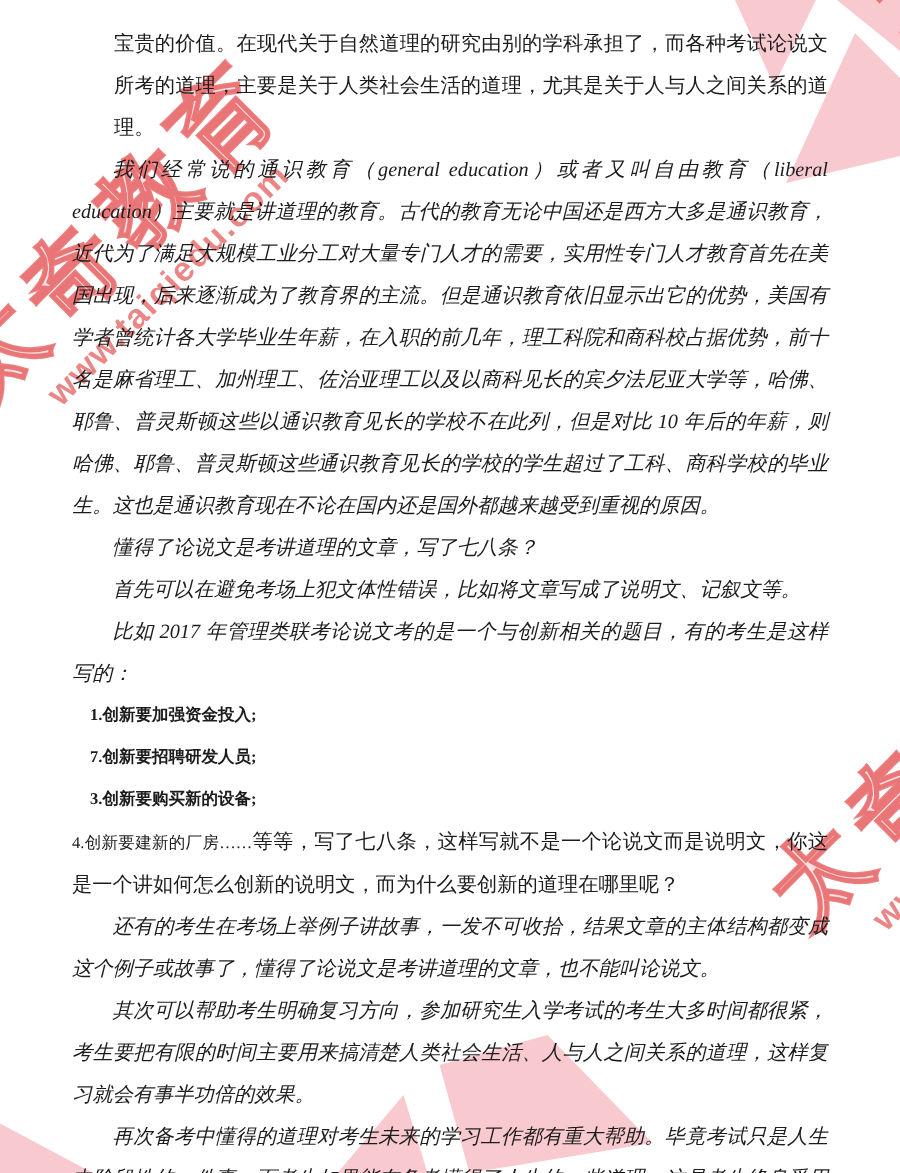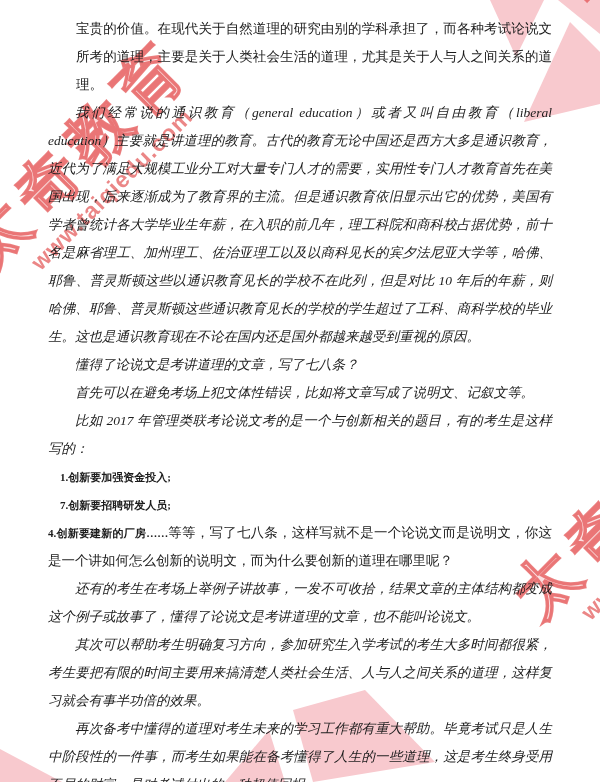--- a/index.html
+++ b/index.html
@@ -10,21 +10,21 @@
   
   .content{
     position:relative;z-index:2;padding:15px 48px 0 48px;
     font-size:13.5px;line-height:28px;text-align:justify;
   }
   .para{margin:0;}
   .indent{text-indent:2em;font-style:italic;}
   .continue{text-indent:0;margin-left:28px;}
   .list{font-size:11px;font-weight:bold;padding-left:12px;}
   .hang{text-indent:0;}
-  .list-lead{font-size:11px;font-weight:bold;}
+  .list-lead{font-size:11px;font-weight:normal;}
   
   .wm{
     position:absolute;z-index:1;transform:rotate(-45deg);text-align:center;
     font-family:"Liberation Sans","DejaVu Sans",sans-serif;pointer-events:none;white-space:nowrap;
   }
   .wm-chars{
     font-size:62px;font-weight:bold;letter-spacing:10px;line-height:1;
     color:rgba(238,128,132,0.26);
     -webkit-text-stroke:1.6px rgba(222,54,54,0.62);
   }
@@ -81,19 +81,20 @@
   <div class="wm-corner">太奇教育</div>
 
   <main class="content" id="doc-body">
       <p class="para continue">宝贵的价值。在现代关于自然道理的研究由别的学科承担了，而各种考试论说文所考的道理，主要是关于人类社会生活的道理，尤其是关于人与人之间关系的道理。</p>
       <p class="para indent">我们经常说的通识教育（general education）或者又叫自由教育（liberal education）主要就是讲道理的教育。古代的教育无论中国还是西方大多是通识教育，近代为了满足大规模工业分工对大量专门人才的需要，实用性专门人才教育首先在美国出现，后来逐渐成为了教育界的主流。但是通识教育依旧显示出它的优势，美国有学者曾统计各大学毕业生年薪，在入职的前几年，理工科院和商科校占据优势，前十名是麻省理工、加州理工、佐治亚理工以及以商科见长的宾夕法尼亚大学等，哈佛、耶鲁、普灵斯顿这些以通识教育见长的学校不在此列，但是对比 10 年后的年薪，则哈佛、耶鲁、普灵斯顿这些通识教育见长的学校的学生超过了工科、商科学校的毕业生。这也是通识教育现在不论在国内还是国外都越来越受到重视的原因。</p>
       <p class="para indent">懂得了论说文是考讲道理的文章，写了七八条？</p>
       <p class="para indent">首先可以在避免考场上犯文体性错误，比如将文章写成了说明文、记叙文等。</p>
       <p class="para indent">比如 2017 年管理类联考论说文考的是一个与创新相关的题目，有的考生是这样写的：</p>
       <p class="para list">1.创新要加强资金投入;</p>
       <p class="para list">7.创新要招聘研发人员;</p>
+      <p class="para list">3.创新要购买新的设备;</p>
       <p class="para hang"><span class="list-lead">4.创新要建新的厂房……</span><span>等等，写了七八条，这样写就不是一个论说文而是说明文，你这是一个讲如何怎么创新的说明文，而为什么要创新的道理在哪里呢？</span></p>
       <p class="para indent">还有的考生在考场上举例子讲故事，一发不可收拾，结果文章的主体结构都变成这个例子或故事了，懂得了论说文是考讲道理的文章，也不能叫论说文。</p>
       <p class="para indent">其次可以帮助考生明确复习方向，参加研究生入学考试的考生大多时间都很紧，考生要把有限的时间主要用来搞清楚人类社会生活、人与人之间关系的道理，这样复习就会有事半功倍的效果。</p>
       <p class="para indent">再次备考中懂得的道理对考生未来的学习工作都有重大帮助。毕竟考试只是人生中阶段性的一件事，而考生如果能在备考懂得了人生的一些道理，这是考生终身受用不尽的财富，是对考试付出的一种超值回报。</p>
     </main>
 
 </div>
 
 </body></html>

